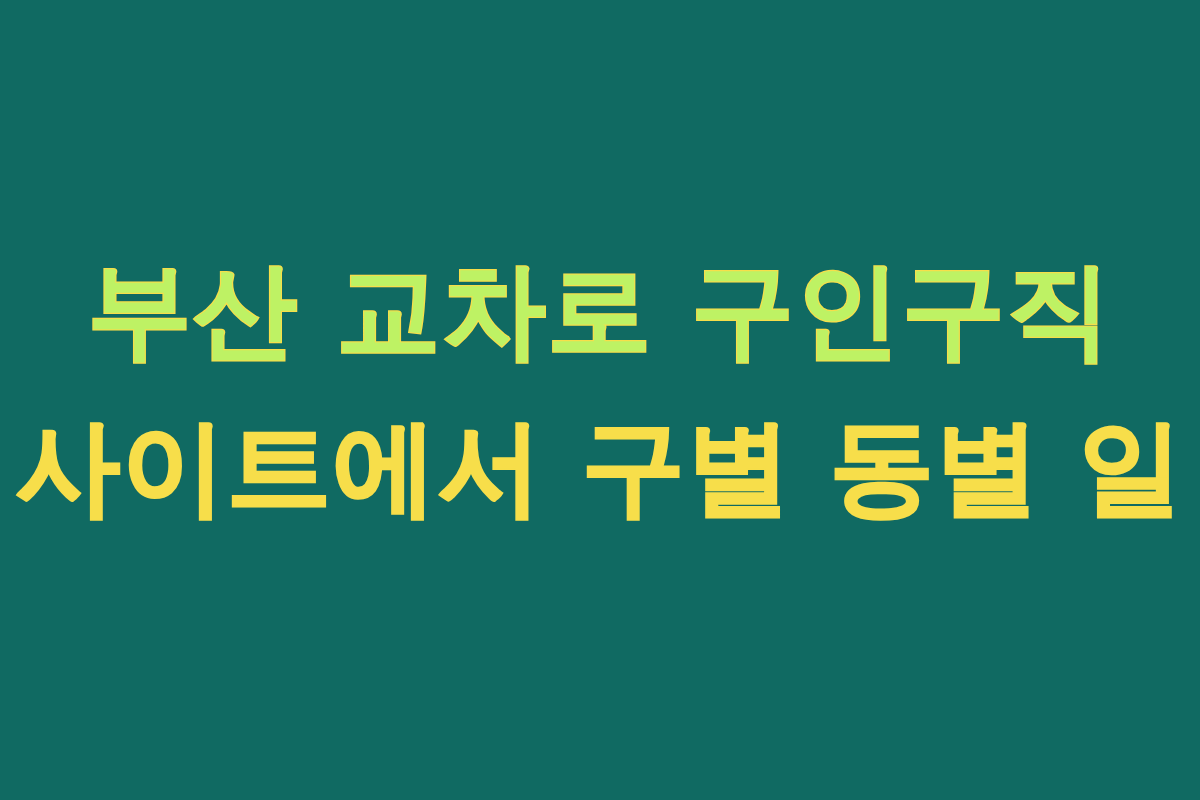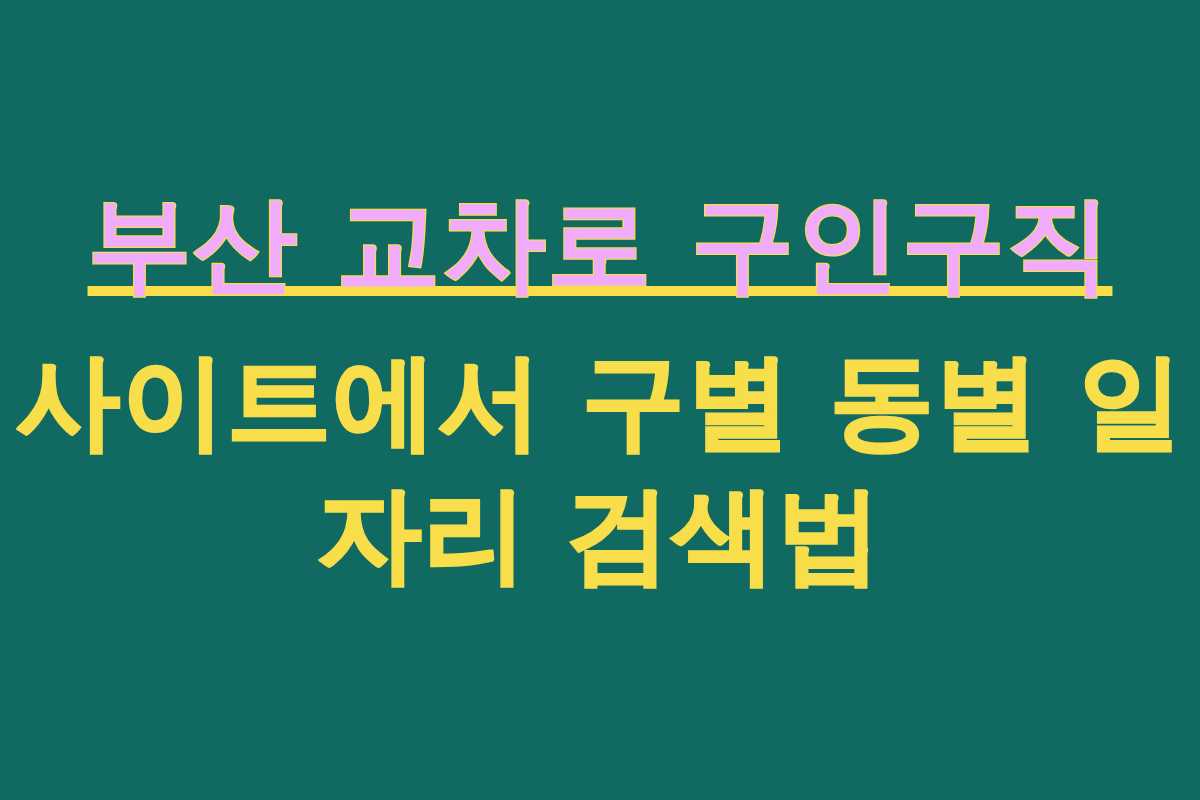--- a/index.html
+++ b/index.html
@@ -57,20 +57,19 @@
     text-rendering: geometricPrecision;
   }
 </style>
 </head>
 <body>
 
 <div class="banner" style="background: rgb(16, 106, 98);">
 
   <div class="title-block">
 
-    <span class="title-line" style="color: #f0abfc; text-decoration: underline; -webkit-text-stroke: 2.5px rgb(247, 222, 74);">부산 교차로 구인구직</span>
+    <span class="title-line" style="color: #bef264; -webkit-text-stroke: 2.5px rgb(247, 222, 74);">부산 교차로 구인구직</span>
 
     <span class="title-line" style="color: rgb(247, 222, 74); margin-top: 24px; -webkit-text-stroke: 2.5px rgb(247, 222, 74);">사이트에서 구별 동별 일</span>
 
-    <span class="title-line" style="color: rgb(247, 222, 74); -webkit-text-stroke: 2.5px rgb(247, 222, 74);">자리 검색법</span>
 
   </div>
 </div>
 
 </body></html>

